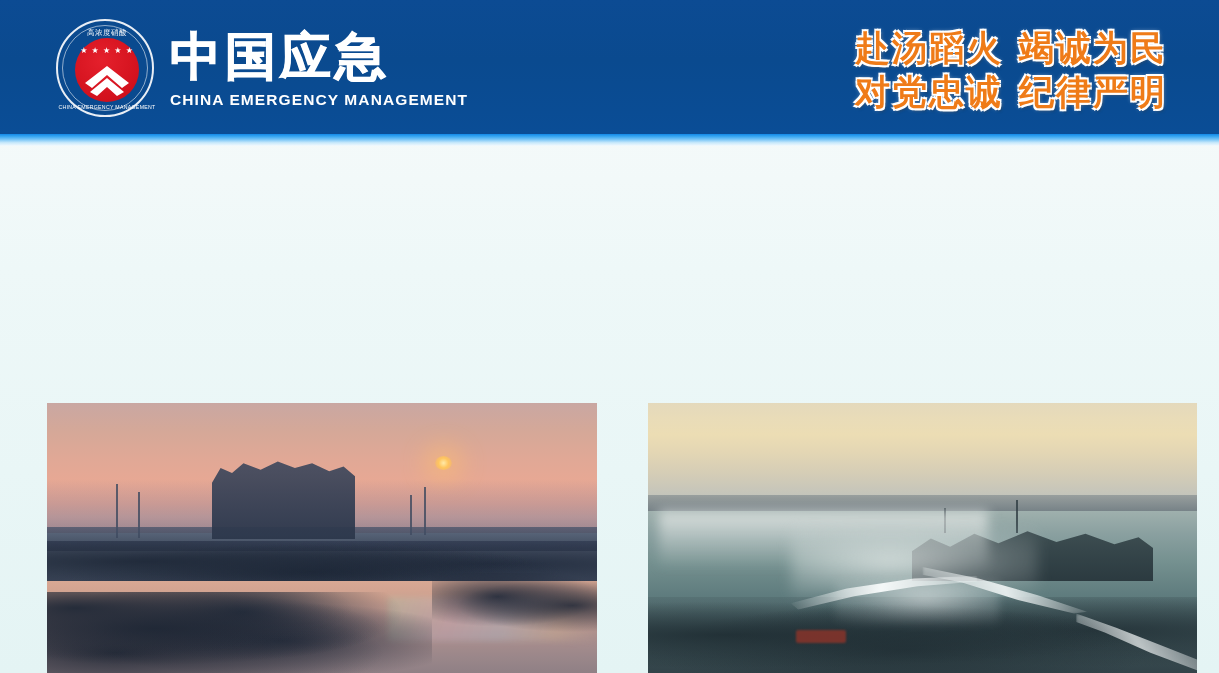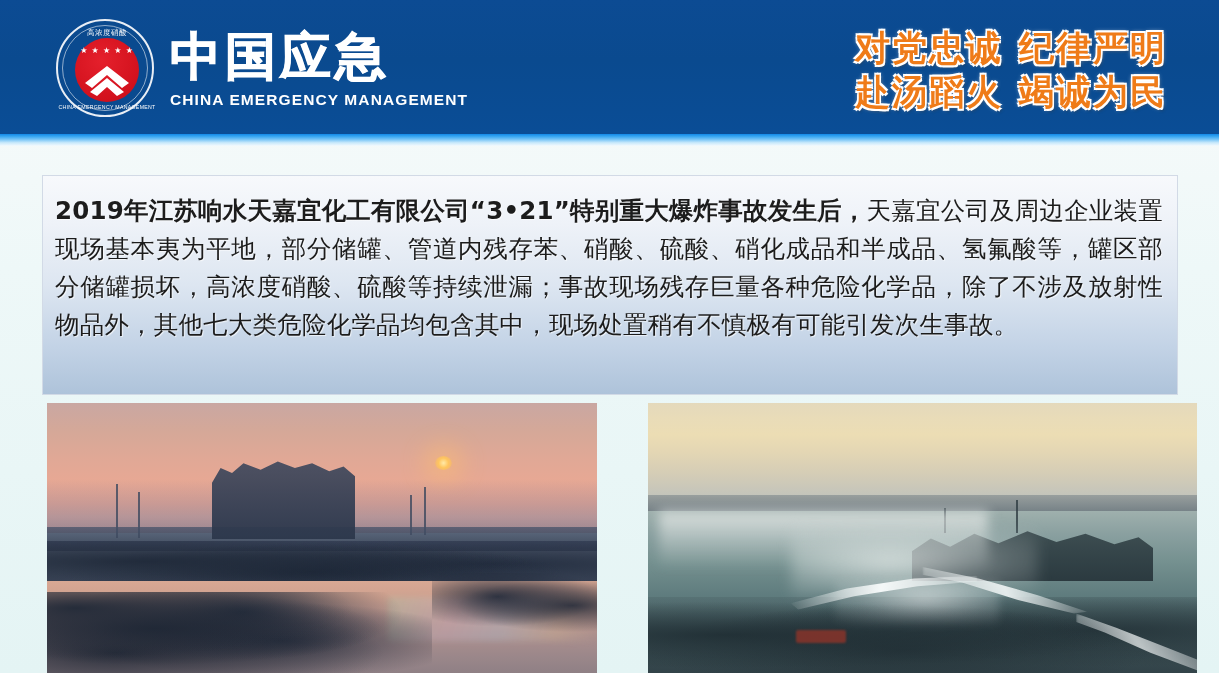--- a/index.html
+++ b/index.html
@@ -313,34 +313,29 @@
       </div>
     </div>
 
     <div class="wordmark">
       <div class="wordmark-cn">中国应急</div>
       <div class="wordmark-en">CHINA EMERGENCY MANAGEMENT</div>
     </div>
 
     <div class="slogan">
       <div class="slogan-line">
+        <span>赴汤蹈火</span><span class="slogan-gap"></span><span>竭诚为民</span>
+      </div>
+      <div class="slogan-line">
         <span>对党忠诚</span><span class="slogan-gap"></span><span>纪律严明</span>
-      </div>
-      <div class="slogan-line">
-        <span>赴汤蹈火</span><span class="slogan-gap"></span><span>竭诚为民</span>
       </div>
     </div>
   </div>
   <div class="header-underline"></div>
 
-  <div class="text-panel">
-    <p class="para">
-      <b>2019年江苏响水天嘉宜化工有限公司“3•21”特别重大爆炸事故发生后，</b><span>天嘉宜公司及周边企业装置现场基本夷为平地，部分储罐、管道内残存苯、硝酸、硫酸、硝化成品和半成品、氢氟酸等，罐区部分储罐损坏，高浓度硝酸、硫酸等持续泄漏；事故现场残存巨量各种危险化学品，除了不涉及放射性物品外，其他七大类危险化学品均包含其中，现场处置稍有不慎极有可能引发次生事故。</span>
-    </p>
-  </div>
 
   <div class="photos">
 
     <div class="photo photo-left">
       <div class="ph">
         <div class="pl-sky"></div>
         <div class="pl-sun"></div>
         <div class="pl-haze"></div>
         <div class="pl-tower t1"></div>
         <div class="pl-tower t2"></div>

